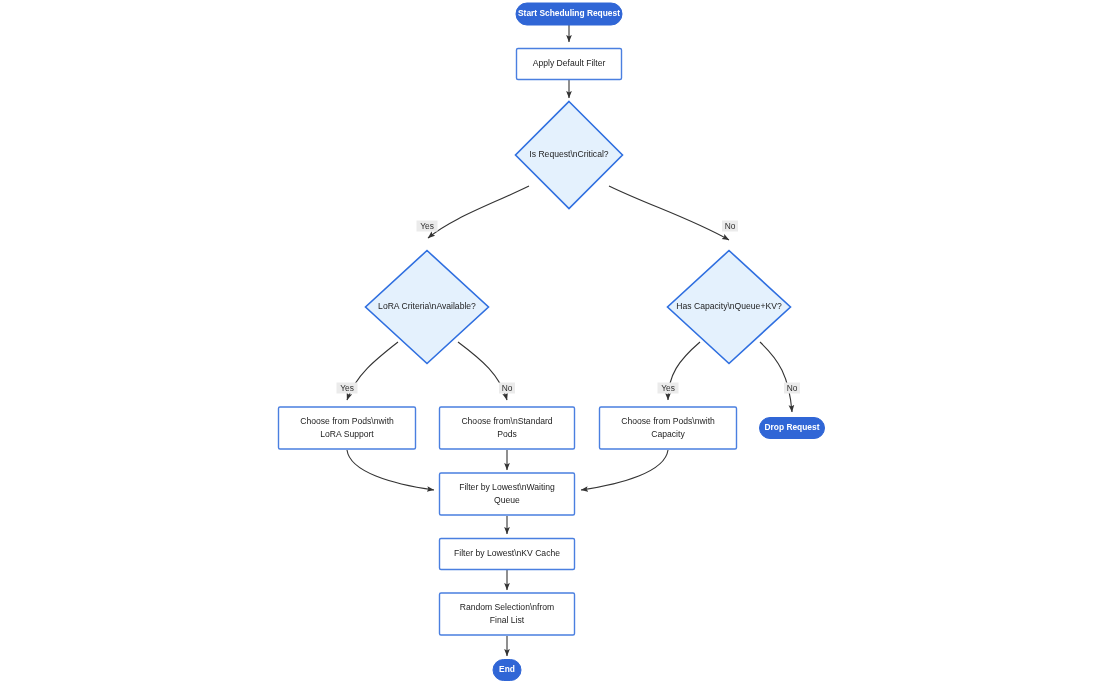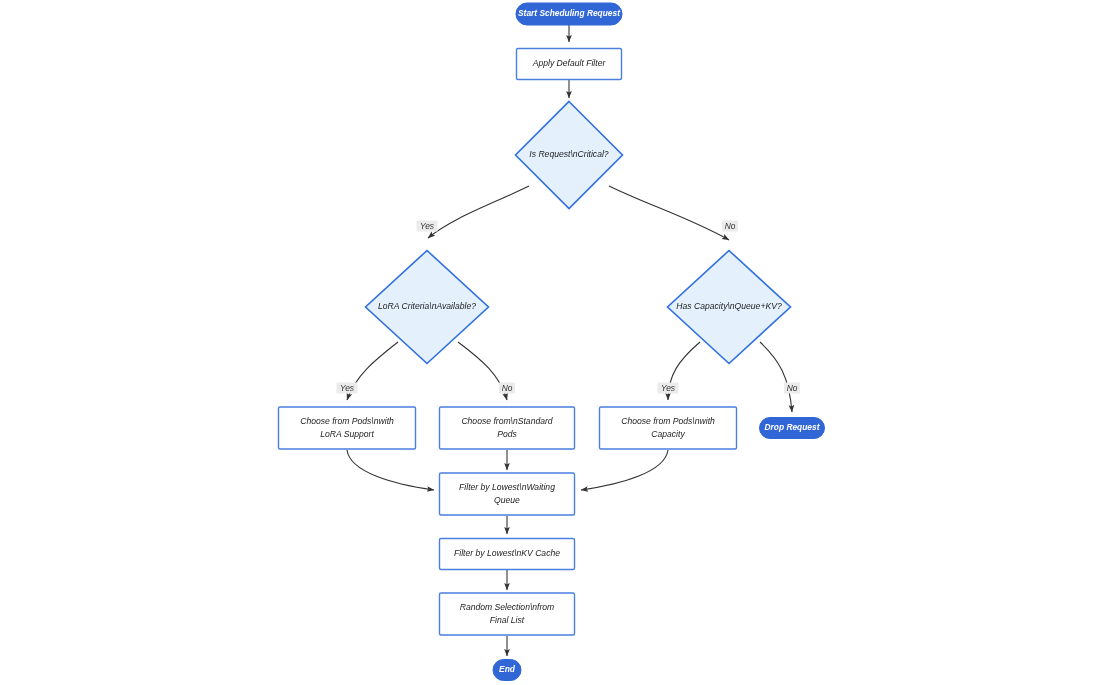--- a/index.html
+++ b/index.html
@@ -11,21 +11,20 @@
   body {
     width: 1103px;
     height: 685px;
     overflow: hidden;
     font-family: "Liberation Sans", sans-serif;
   }
   #flow-root {
     position: relative;
     width: 1103px;
     height: 685px;
-    font-style: italic;
   }
   svg#flow-svg {
     position: absolute;
     left: 0;
     top: 0;
     width: 1103px;
     height: 685px;
     display: block;
   }
   .edge-path {

